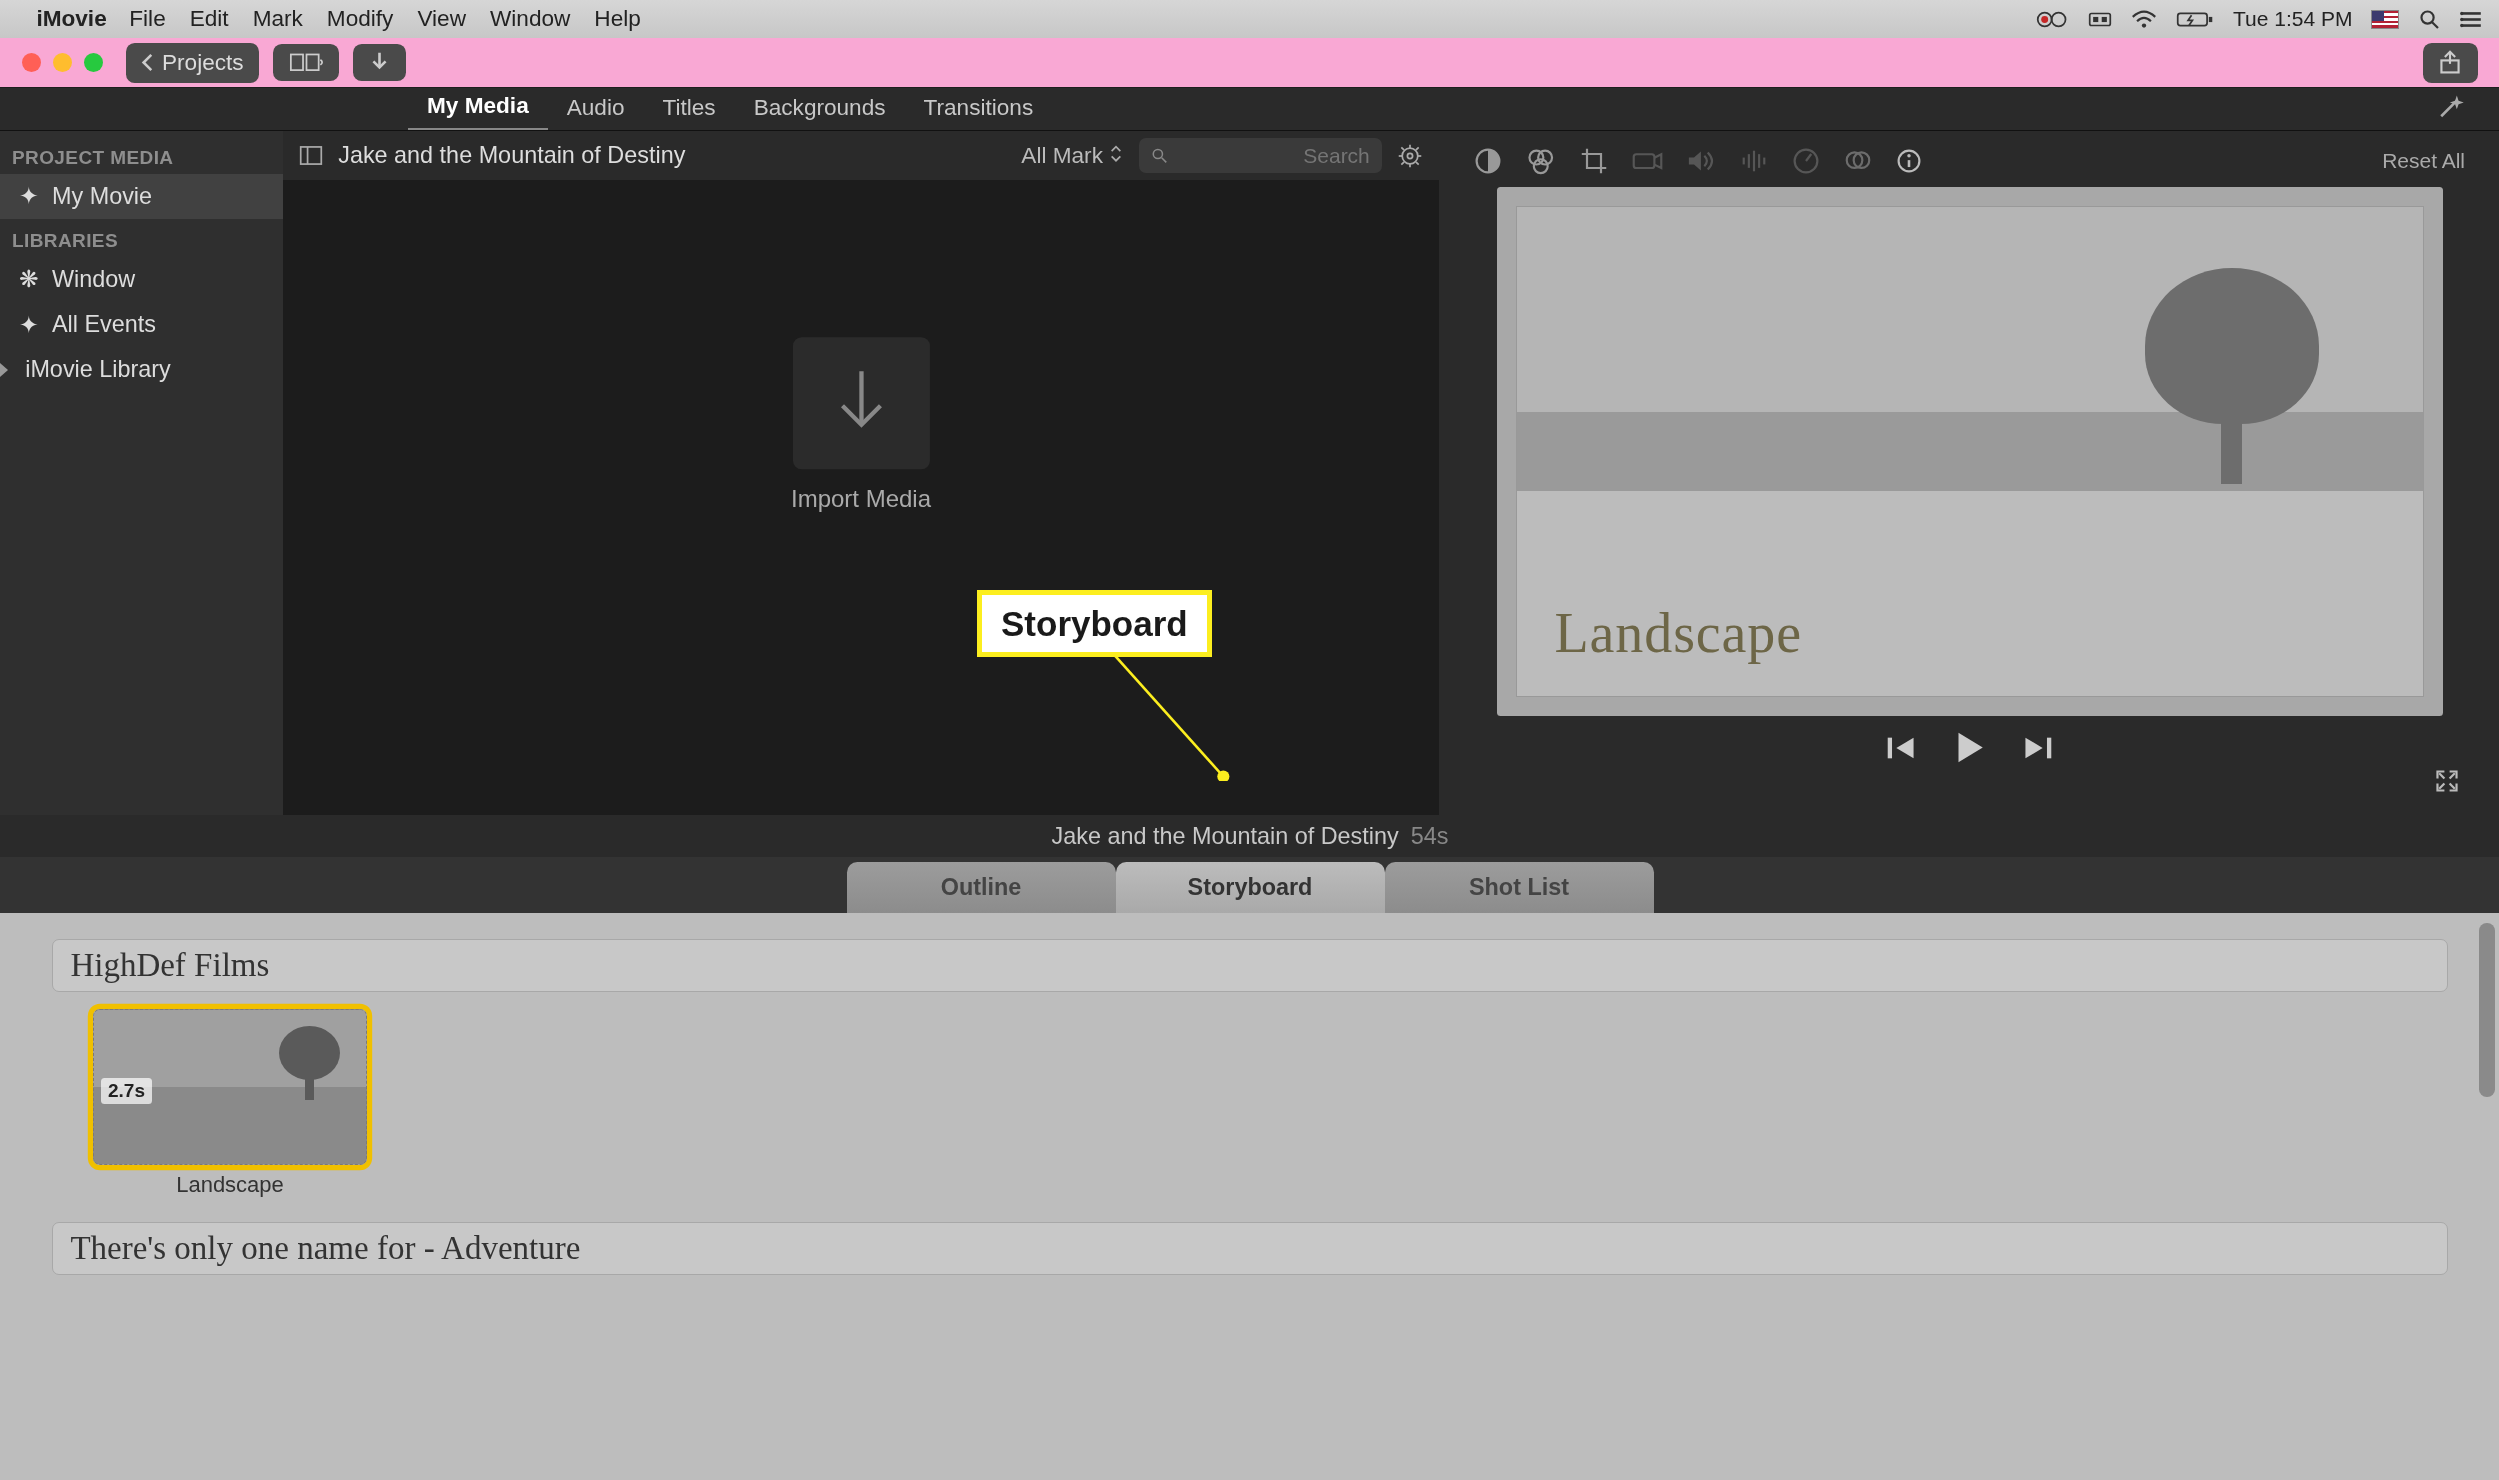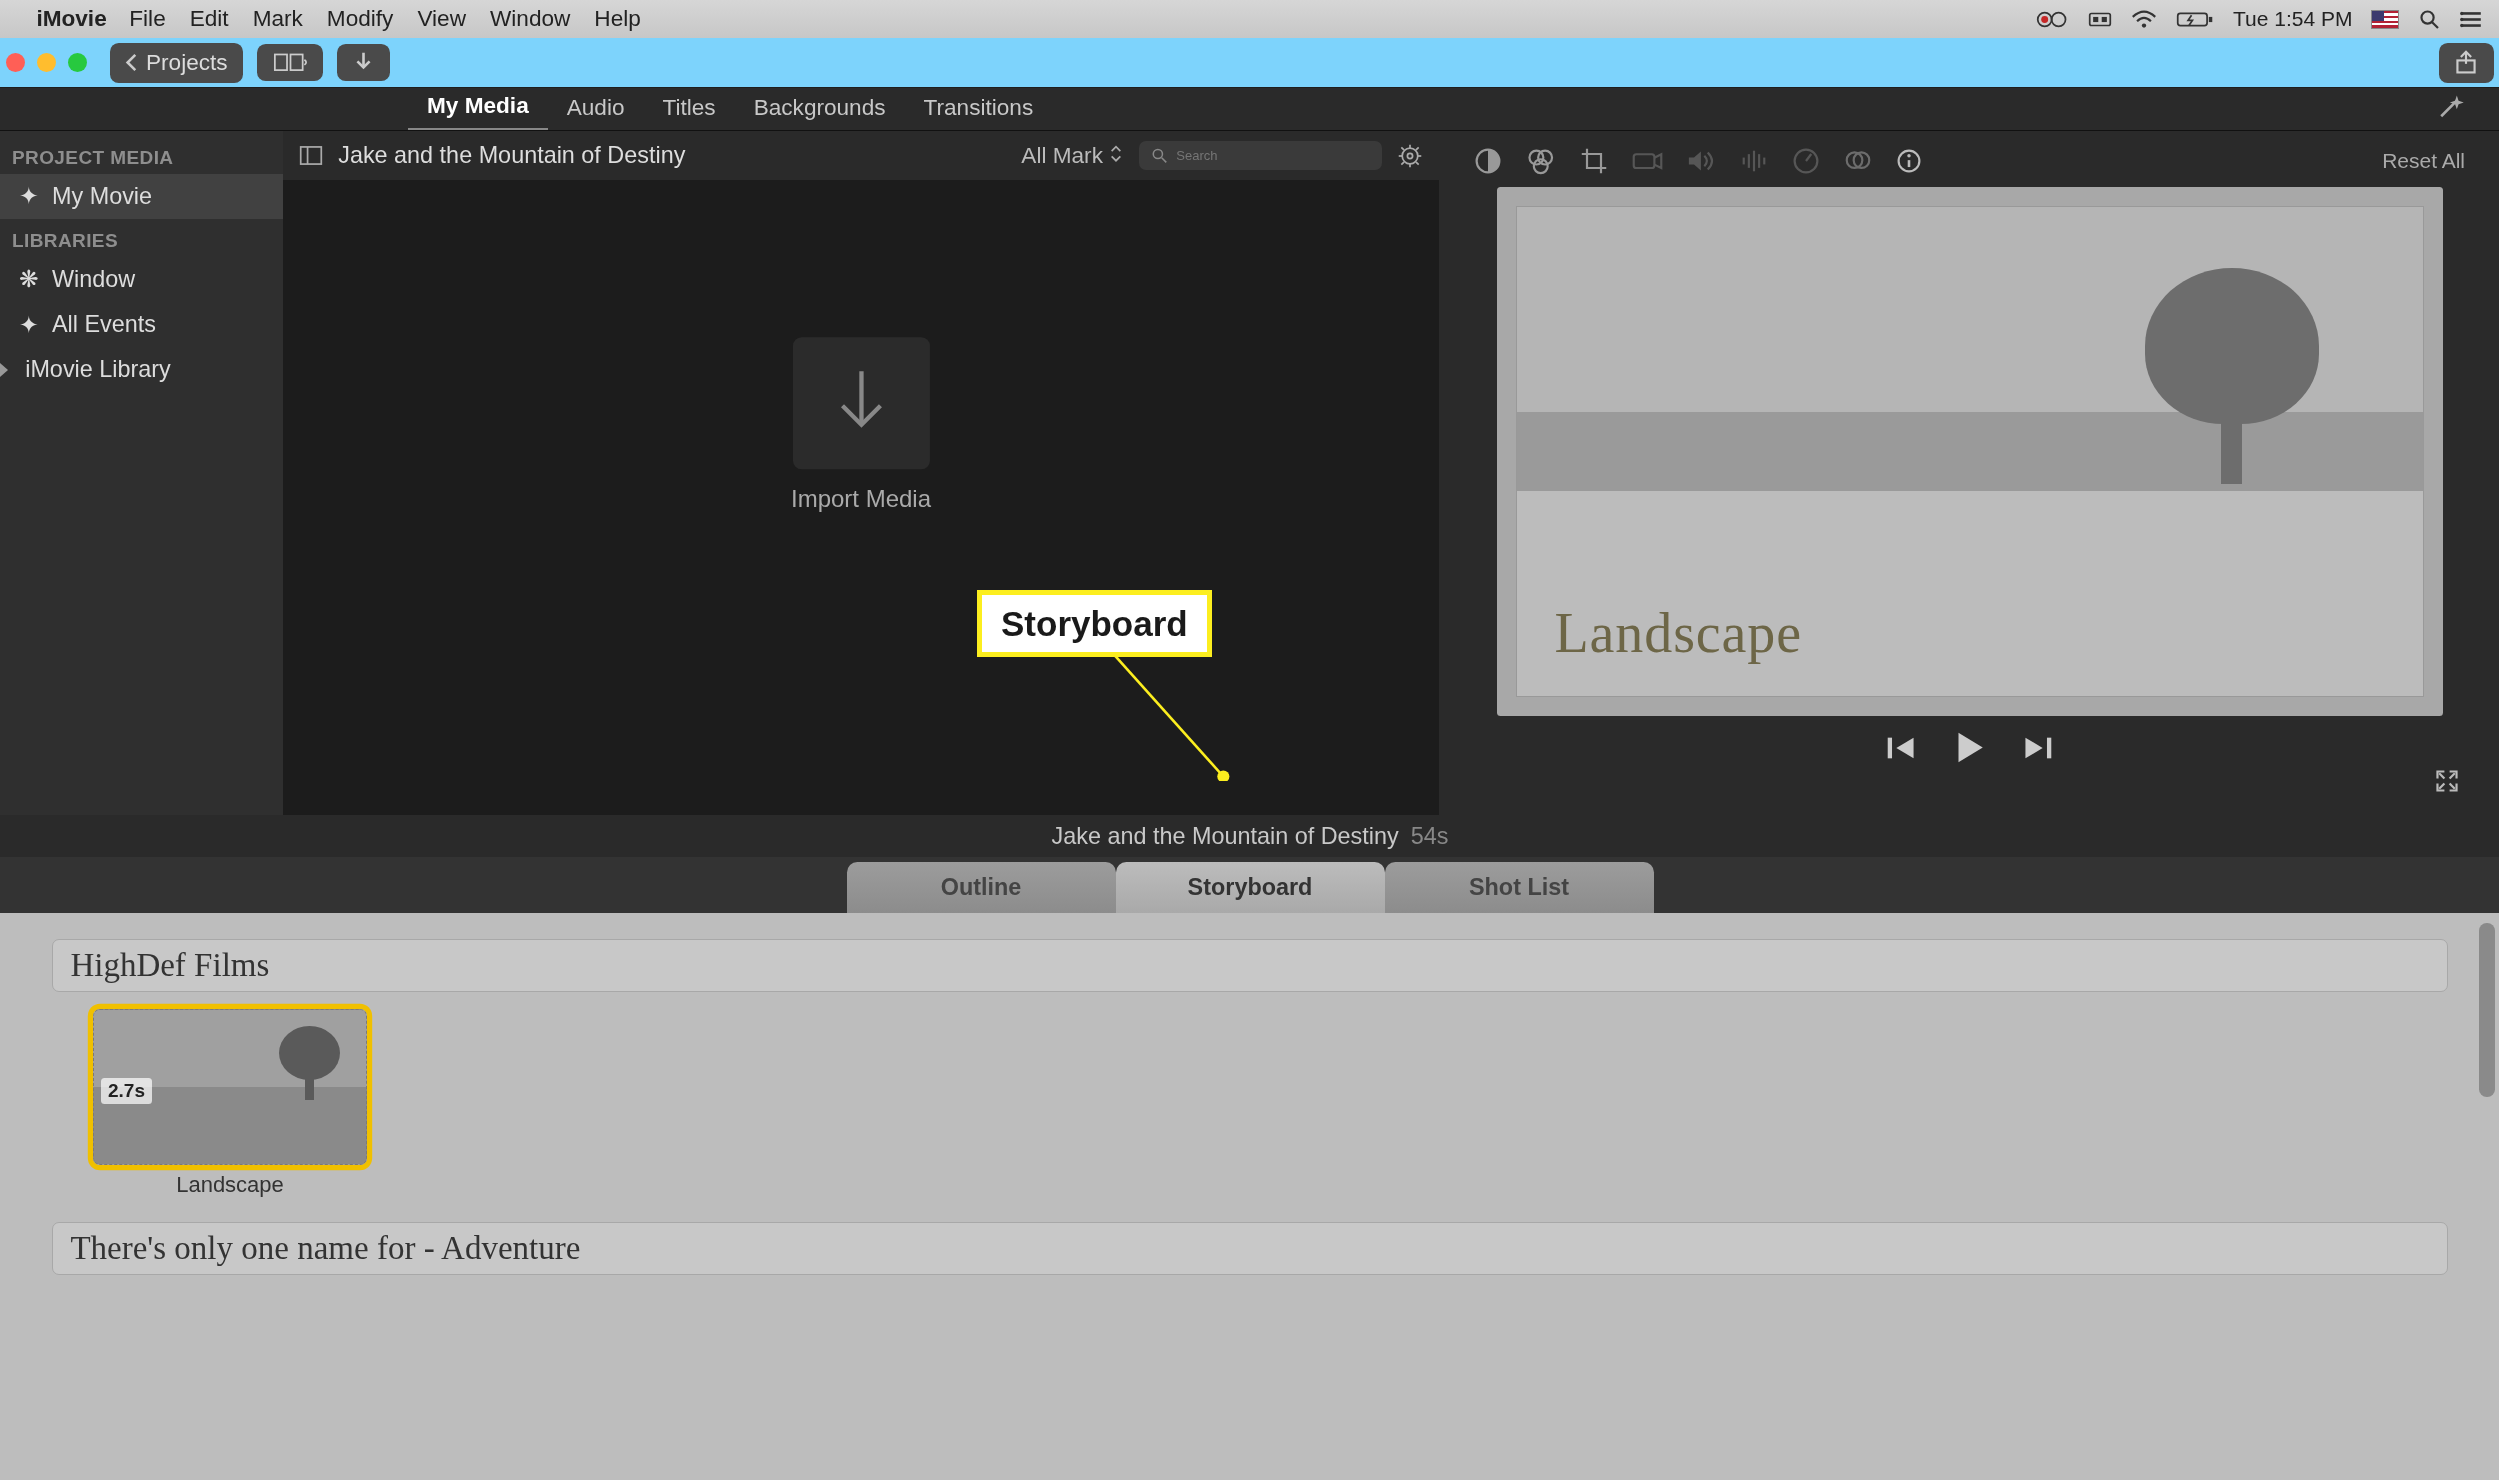--- a/index.html
+++ b/index.html
@@ -9,21 +9,21 @@
 
 .menubar { height: 38px; background: linear-gradient(#d6d6d6,#c7c7c7); display: flex; align-items: center; padding: 0 17.4px; color: #222; font-size: 22.6px; }
 .menubar .apple { font-size: 26px; margin-right: 19px; }
 .menubar .app-name { font-weight: 700; margin-right: 22.6px; }
 .menubar .menu-item { margin-right: 24px; }
 .menubar .right { margin-left: auto; display: flex; align-items: center; gap: 19px; font-size: 21px; }
 .menubar .flag { width: 28px; height: 19px; background: linear-gradient(#b22234 0 14%, #fff 14% 28%, #b22234 28% 42%, #fff 42% 56%, #b22234 56% 70%, #fff 70% 84%, #b22234 84% 100%); position: relative; border: 0.9px solid #888; }
 .menubar .flag::before { content:""; position:absolute; left:0; top:0; width:12px; height:10.4px; background:#3c3b6e; }
 
 
-.toolbar { height: 50px; background: #7dd3fc; display: flex; align-items: center; padding: 0 6px; gap: 14px; border-bottom: 0.9px solid #1e1e1e; }
+.toolbar { height: 50px; background: #f9a8d4; display: flex; align-items: center; padding: 0 22px; gap: 14px; border-bottom: 0.9px solid #1e1e1e; }
 .traffic { display: flex; gap: 12px; margin-right: 8.7px; }
 .tl { width: 19px; height: 19px; border-radius: 50%; }
 .tl.red { background: #ff5f56; } .tl.yellow { background: #ffbd2e; } .tl.green { background: #27c93f; }
 .tbtn { background: #4a4a4a; border-radius: 8.7px; padding: 7px 15.6px; color: #ddd; display: flex; align-items: center; gap: 8.7px; font-size: 22.6px; }
 .share-btn { margin-left: auto; }
 
 
 .tabsrow { height: 43px; background: #2a2a2a; display: flex; align-items: flex-end; padding-left: 408px; border-bottom: 0.9px solid #111; }
 .tab2 { padding: 8.7px 19px; color: #c8c8c8; font-size: 22.6px; }
 .tab2.active { color: #fff; font-weight: 600; border-bottom: 2.6px solid #888; }
@@ -36,21 +36,21 @@
 .sb-item.active { background: #414141; }
 .sb-icon { width: 22.6px; text-align: center; }
 .tri { display:inline-block; width:0; height:0; border-top:7px solid transparent; border-bottom:7px solid transparent; border-left:8.7px solid #999; margin-right:5.2px; }
 
 .browser { flex: 1; background: #1c1c1c; position: relative; }
 .browser-head { height: 49px; display: flex; align-items: center; padding: 0 15.6px; gap: 15.6px; background: #2a2a2a; }
 .bh-title { color: #ddd; font-size: 23.4px; flex: 0 0 auto; }
 .bh-spacer { flex: 1; }
 .bh-clips { color: #bbb; font-size: 22.6px; }
 .search-wrap { background: #3a3a3a; border-radius: 7px; padding: 5.2px 12px; display: flex; align-items: center; gap: 8.7px; width: 243px; }
-.search-wrap input { background: transparent; border: none; color: #ccc; font-size: 13px; width: 100%; outline: none; }
+.search-wrap input { background: transparent; border: none; color: #ccc; font-size: 21px; width: 100%; outline: none; text-align: right; }
 .import-box { position: absolute; left: 50%; top: 43%; transform: translate(-50%,-50%); text-align: center; color: #aaa; }
 .import-sq { width: 137px; height: 132px; background: #2b2b2b; border-radius: 8.7px; display: flex; align-items: center; justify-content: center; margin: 0 auto 15.6px; }
 .import-label { font-size: 24px; }
 
 .preview { width: 1061px; background: #2a2a2a; display: flex; flex-direction: column; align-items: center; padding: 15.6px 35px 0; position: relative; }
 .adjust-row { width: 100%; display: flex; align-items: center; gap: 24px; color: #8a8a8a; font-size: 26px; margin-bottom: 12px; }
 .adjust-row .spacer { flex: 1; }
 .reset { font-size: 21px; color: #aaa; }
 .canvas { width: 946px; height: 529px; background: #a8a8a8; border-radius: 3.5px; position: relative; overflow: hidden; }
 .canvas-inner { position:absolute; inset:19px; border: 1.7px solid #999; background: linear-gradient(#b5b5b5 0 42%, #9a9a9a 42% 58%, #bcbcbc 58% 100%); }

